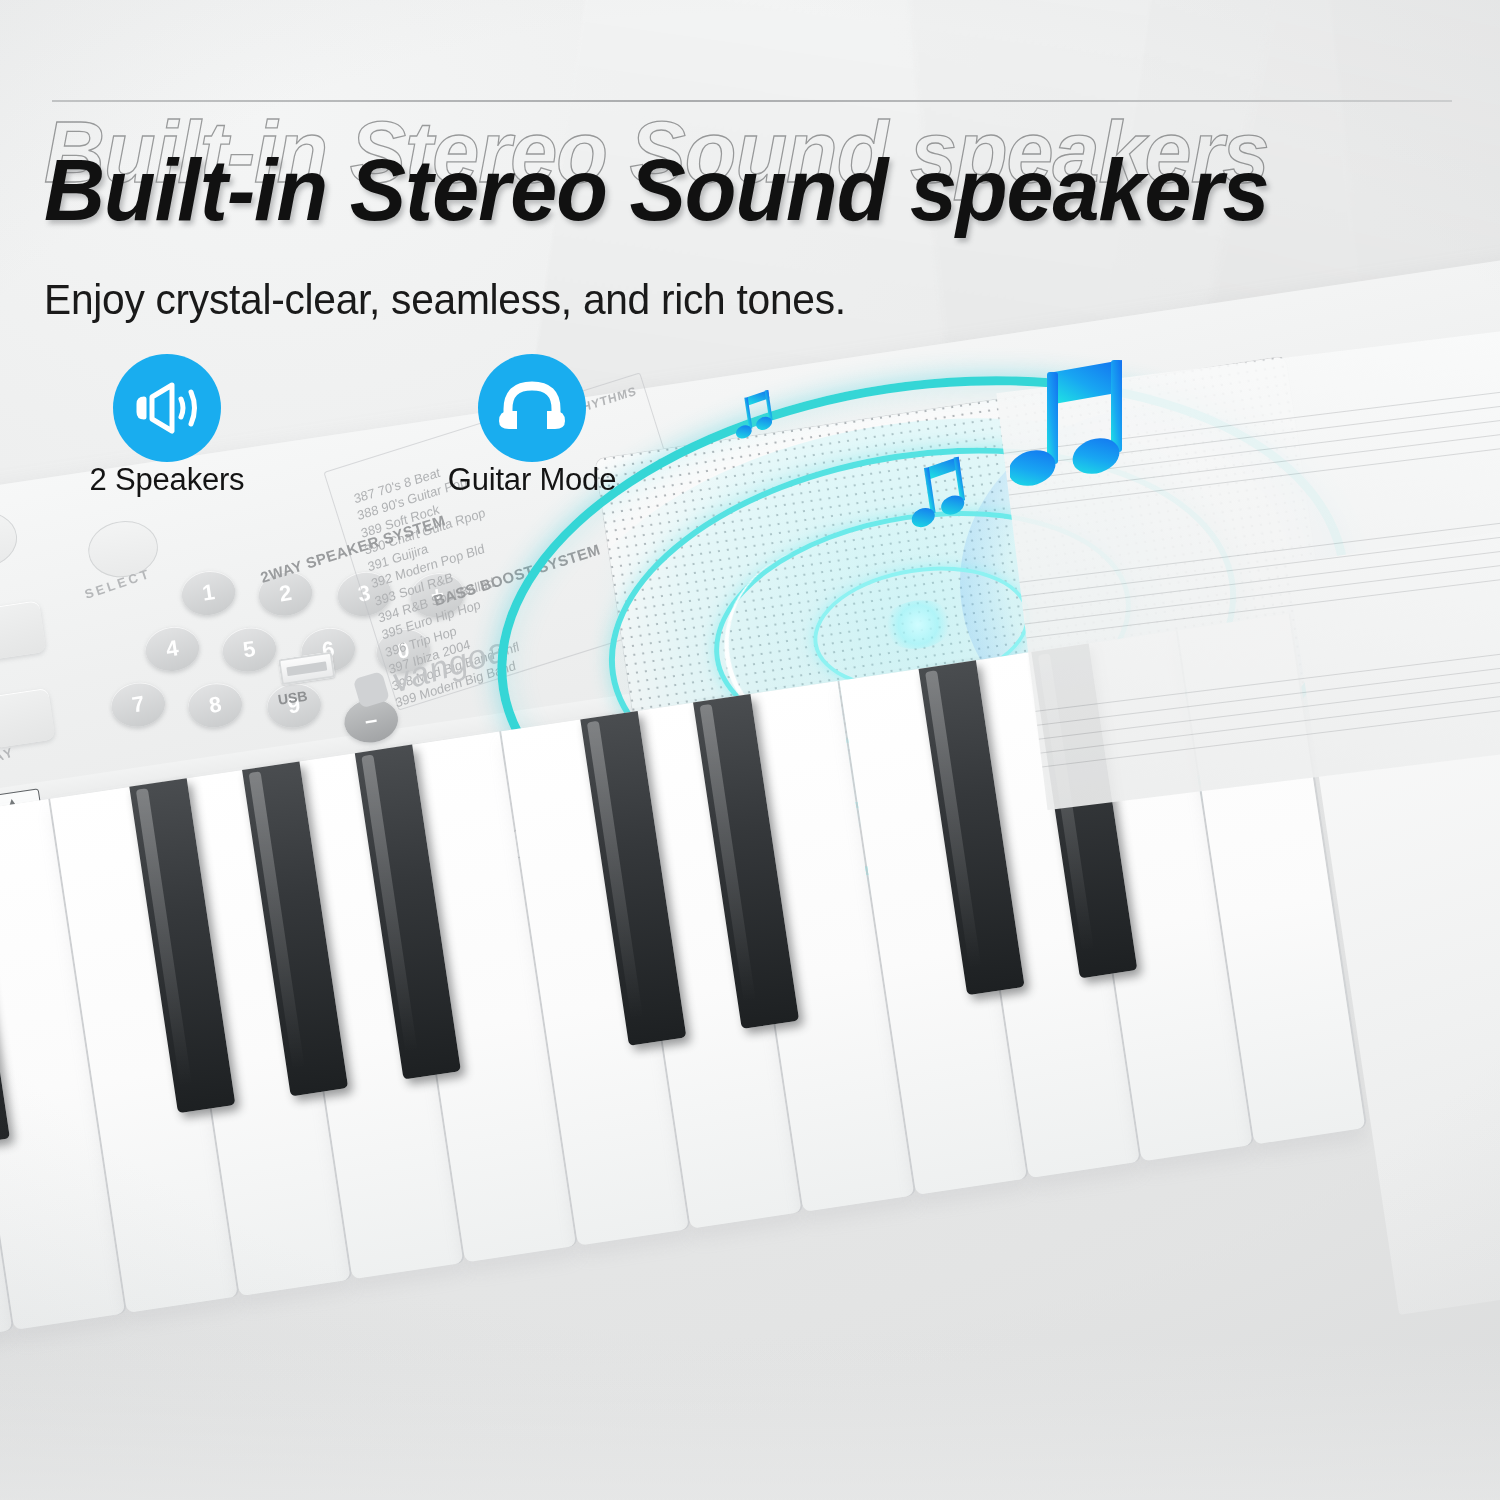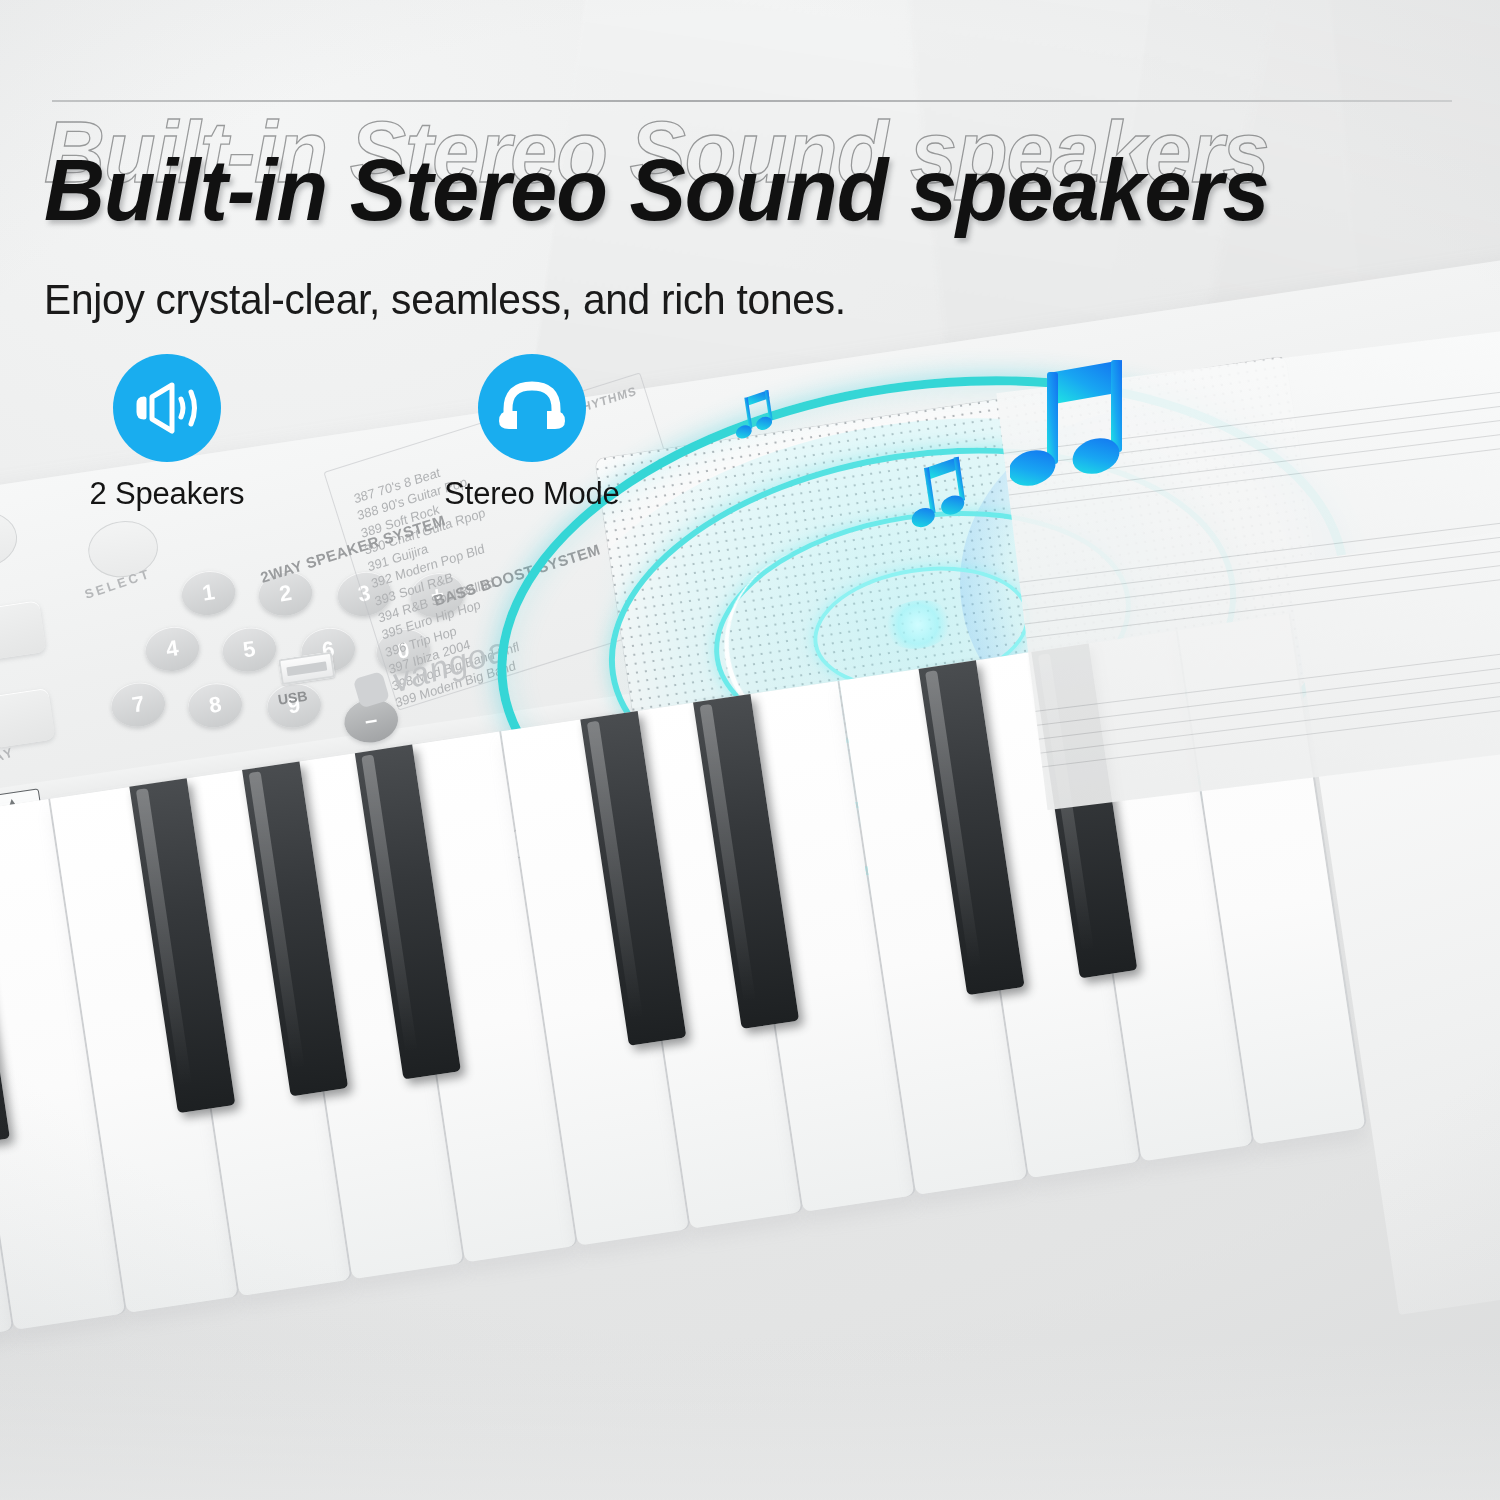--- a/index.html
+++ b/index.html
@@ -60,21 +60,21 @@
   .headline.solid{text-shadow:3px 4px 5px rgba(120,122,124,.45);}
 
   .subhead{position:absolute;left:44px;top:276px;font-size:42px;color:#1a1a1a;
     font-weight:400;letter-spacing:-.3px;white-space:nowrap;transform:scaleX(.97);transform-origin:left top;}
 
   
   .badges{position:absolute;left:72px;top:354px;display:flex;gap:175px;}
   .badge{width:190px;display:flex;flex-direction:column;align-items:center;}
   .badge-circle{width:108px;height:108px;border-radius:50%;background:#19ADEF;
     display:flex;align-items:center;justify-content:center;}
-  .badge-label{margin-top:14px;font-size:31px;color:#141414;white-space:nowrap;letter-spacing:-.2px;}
+  .badge-label{margin-top:0;font-size:31px;color:#141414;white-space:nowrap;letter-spacing:-.2px;}
 
   
   .kbd{position:absolute;left:-120px;top:400px;width:1760px;height:1180px;
     transform:rotate(-8.5deg);transform-origin:40% 20%;}
   .panel{position:absolute;left:0;top:0;width:1760px;height:330px;
     background:linear-gradient(176deg,#f7f8f8 0%,#eff0f0 48%,#e9eaea 100%);
     border-radius:6px 14px 10px 6px;
     box-shadow:0 10px 26px rgba(150,152,155,.22);}
   .panel-lip{position:absolute;left:0;top:300px;width:1760px;height:44px;
     background:linear-gradient(180deg,#f2f3f3,#e2e3e3);}
@@ -417,21 +417,21 @@
     </div>
 
     <div class="badge">
       <div class="badge-circle">
         <svg width="70" height="62" viewBox="0 0 70 62">
           <path d="M11 40 L11 32 Q11 9 35 9 Q59 9 59 32 L59 40" stroke="#fff" stroke-width="9" fill="none" stroke-linecap="round"></path>
           <path d="M20 34 L20 52 L12 52 Q2 52 2 44 Q2 34 12 34 Z" fill="#fff"></path>
           <path d="M50 34 L50 52 L58 52 Q68 52 68 44 Q68 34 58 34 Z" fill="#fff"></path>
         </svg>
       </div>
-      <div class="badge-label">Stereo Mode</div>
+      <div class="badge-label">Guitar Mode</div>
     </div>
   </div>
 
   <div class="note-big">
     <svg width="130" height="140" viewBox="0 0 130 140">
       <defs>
         <linearGradient id="ngBig" x1="0.95" y1="0" x2="0.05" y2="1">
           <stop offset="0" stop-color="#1372F0"></stop>
           <stop offset="0.55" stop-color="#18A6F2"></stop>
           <stop offset="1" stop-color="#1FE3E3"></stop>

